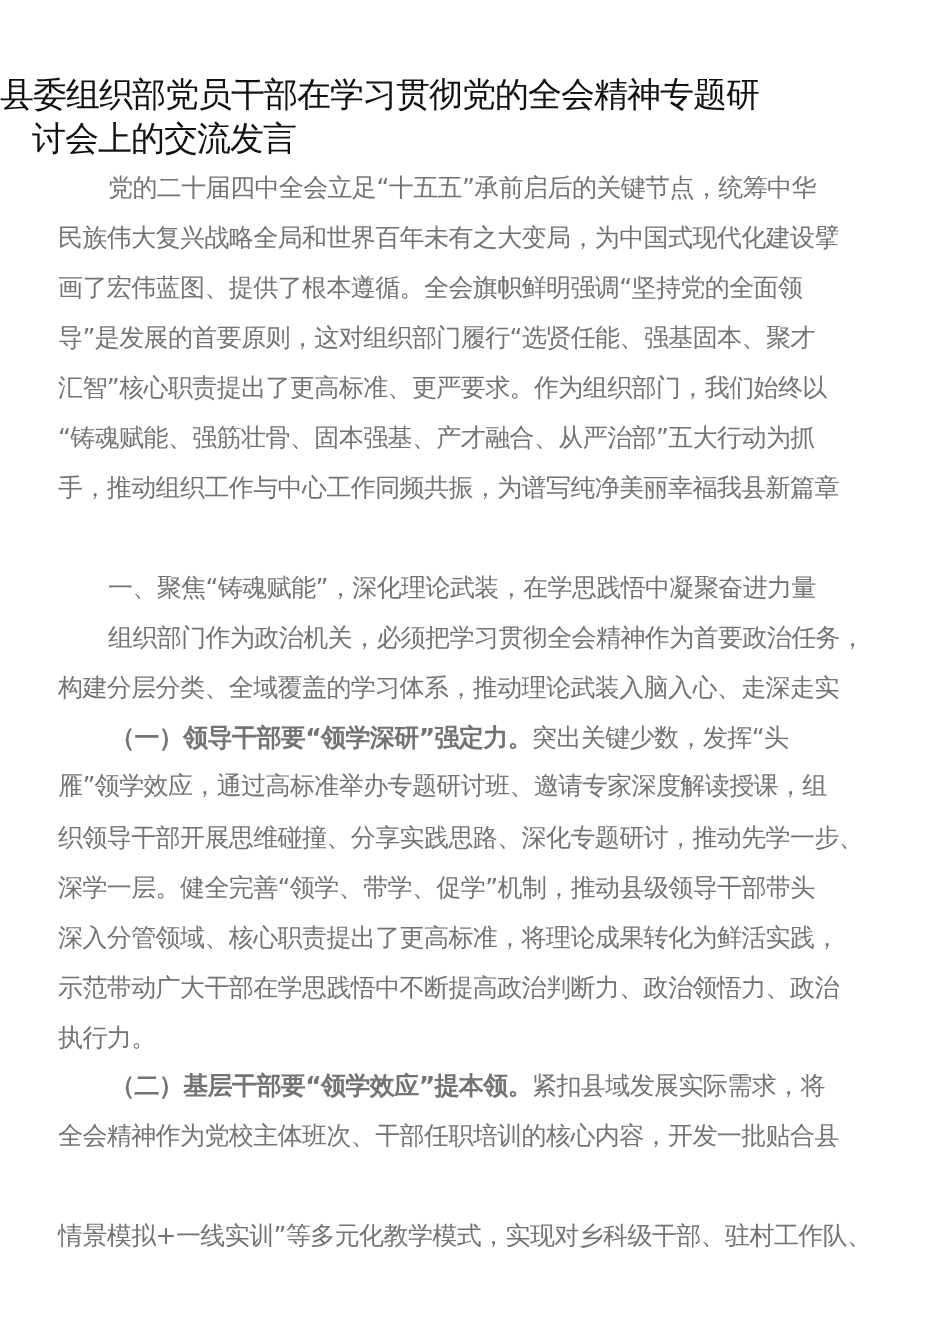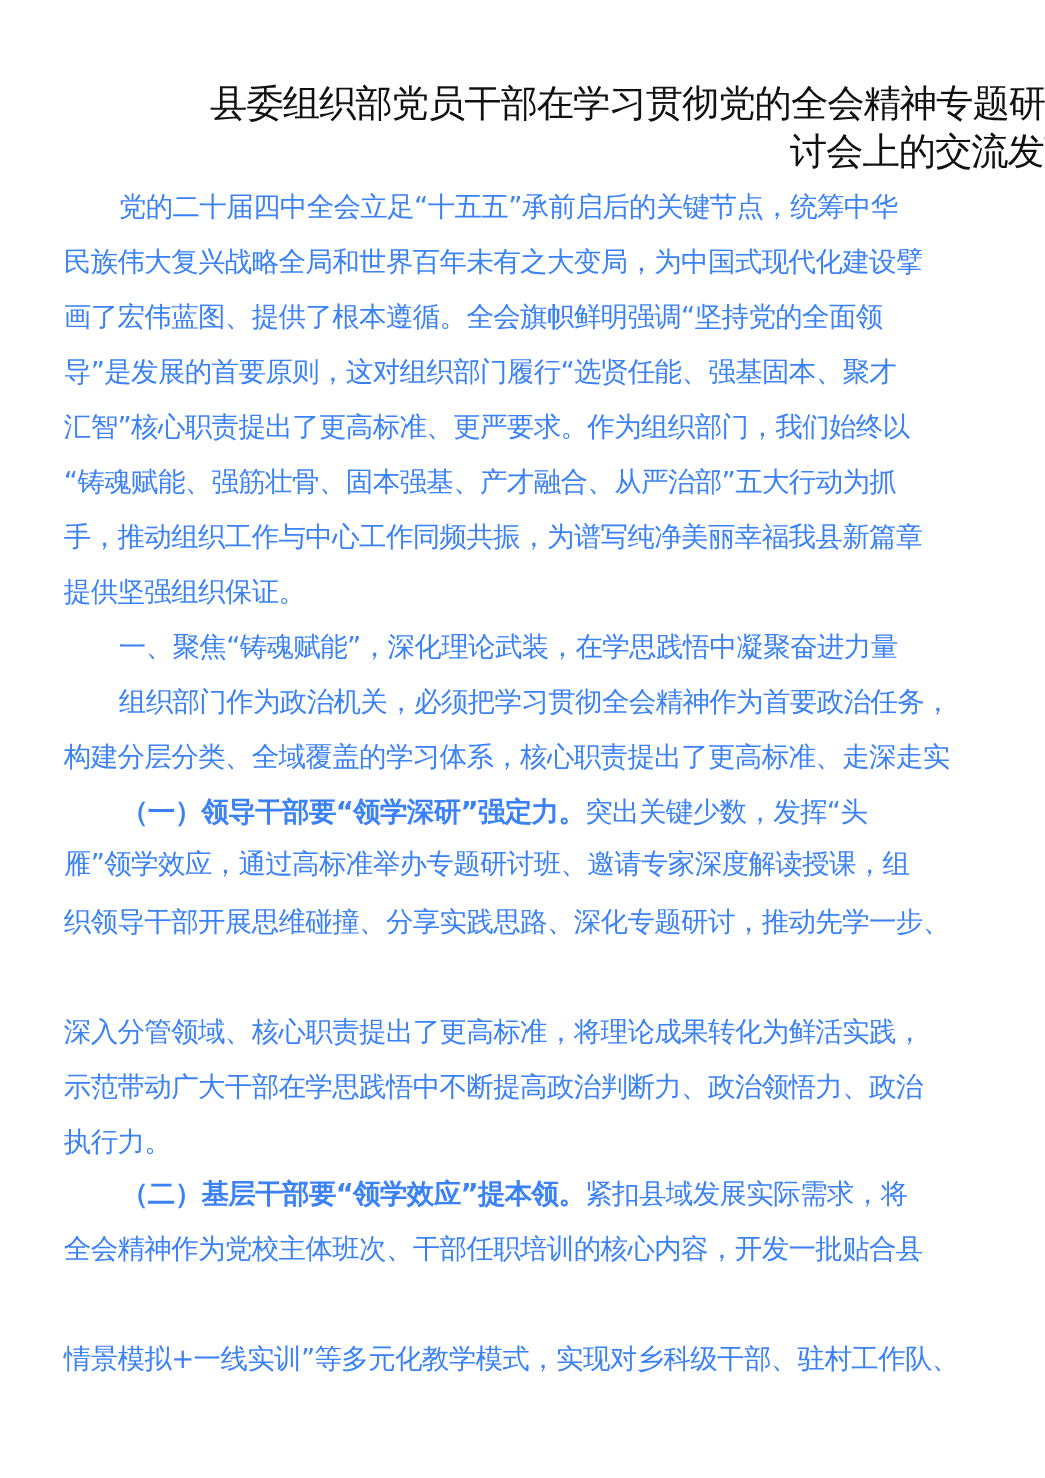--- a/index.html
+++ b/index.html
@@ -20,36 +20,36 @@
       left: 0;
       top: 0;
       width: 950px;
       height: 1344px;
       background: #ffffff;
     }
     .title {
       position: absolute;
       left: 0;
       width: 950px;
-      text-align: right;
+      text-align: left;
       font-size: 34px;
       line-height: 48px;
       color: #111111;
       letter-spacing: -1px;
       white-space: nowrap;
     }
     .title.l1 { top: 70px; }
     .title.l2 { top: 114px; margin-left: 32px; }
     .line {
       position: absolute;
       left: 58px;
       font-size: 25px;
       line-height: 36px;
       white-space: nowrap;
-      color: #3b82f6;
+      color: #737373;
       letter-spacing: -0.6px;
     }
     .line.indent { left: 108px; }
     .line.heading-indent { left: 110px; }
     .bold {
       font-weight: bold;
       text-align: center;
     }
   </style>
 </head>
@@ -60,32 +60,32 @@
   <div class="title l1">县委组织部党员干部在学习贯彻党的全会精神专题研</div>
   <div class="title l2">讨会上的交流发言</div>
 
   <div class="line indent" style="top:170px">党的二十届四中全会立足“十五五”承前启后的关键节点，统筹中华</div>
   <div class="line" style="top:220px">民族伟大复兴战略全局和世界百年未有之大变局，为中国式现代化建设擘</div>
   <div class="line" style="top:320px">导”是发展的首要原则，这对组织部门履行“选贤任能、强基固本、聚才</div>
   <div class="line" style="top:270px">画了宏伟蓝图、提供了根本遵循。全会旗帜鲜明强调“坚持党的全面领</div>
   <div class="line" style="top:370px">汇智”核心职责提出了更高标准、更严要求。作为组织部门，我们始终以</div>
   <div class="line" style="top:420px">“铸魂赋能、强筋壮骨、固本强基、产才融合、从严治部”五大行动为抓</div>
   <div class="line" style="top:470px">手，推动组织工作与中心工作同频共振，为谱写纯净美丽幸福我县新篇章</div>
-  <div class="line" style="top:520px">提供坚强组织保证。</div>
 
   <div class="line indent" style="top:570px">一、聚焦“铸魂赋能”，深化理论武装，在学思践悟中凝聚奋进力量</div>
 
   <div class="line indent" style="top:620px">组织部门作为政治机关，必须把学习贯彻全会精神作为首要政治任务，</div>
-  <div class="line" style="top:670px">构建分层分类、全域覆盖的学习体系，核心职责提出了更高标准、走深走实</div>
+  <div class="line" style="top:670px">构建分层分类、全域覆盖的学习体系，推动理论武装入脑入心、走深走实</div>
 
   <div class="line heading-indent" style="top:720px">
     <span class="bold">（一）领导干部要“领学深研”强定力。</span><span>突出关键少数，发挥“头</span>
   </div>
   <div class="line" style="top:768px">雁”领学效应，通过高标准举办专题研讨班、邀请专家深度解读授课，组</div>
   <div class="line" style="top:820px">织领导干部开展思维碰撞、分享实践思路、深化专题研讨，推动先学一步、</div>
+  <div class="line" style="top:870px">深学一层。健全完善“领学、带学、促学”机制，推动县级领导干部带头</div>
   <div class="line" style="top:920px">深入分管领域、核心职责提出了更高标准，将理论成果转化为鲜活实践，</div>
   <div class="line" style="top:970px">示范带动广大干部在学思践悟中不断提高政治判断力、政治领悟力、政治</div>
   <div class="line" style="top:1020px">执行力。</div>
 
   <div class="line heading-indent" style="top:1068px">
     <span class="bold">（二）基层干部要“领学效应”提本领。</span><span>紧扣县域发展实际需求，将</span>
   </div>
   <div class="line" style="top:1118px">全会精神作为党校主体班次、干部任职培训的核心内容，开发一批贴合县</div>
   <div class="line" style="top:1218px">情景模拟+一线实训”等多元化教学模式，实现对乡科级干部、驻村工作队、</div>
 

